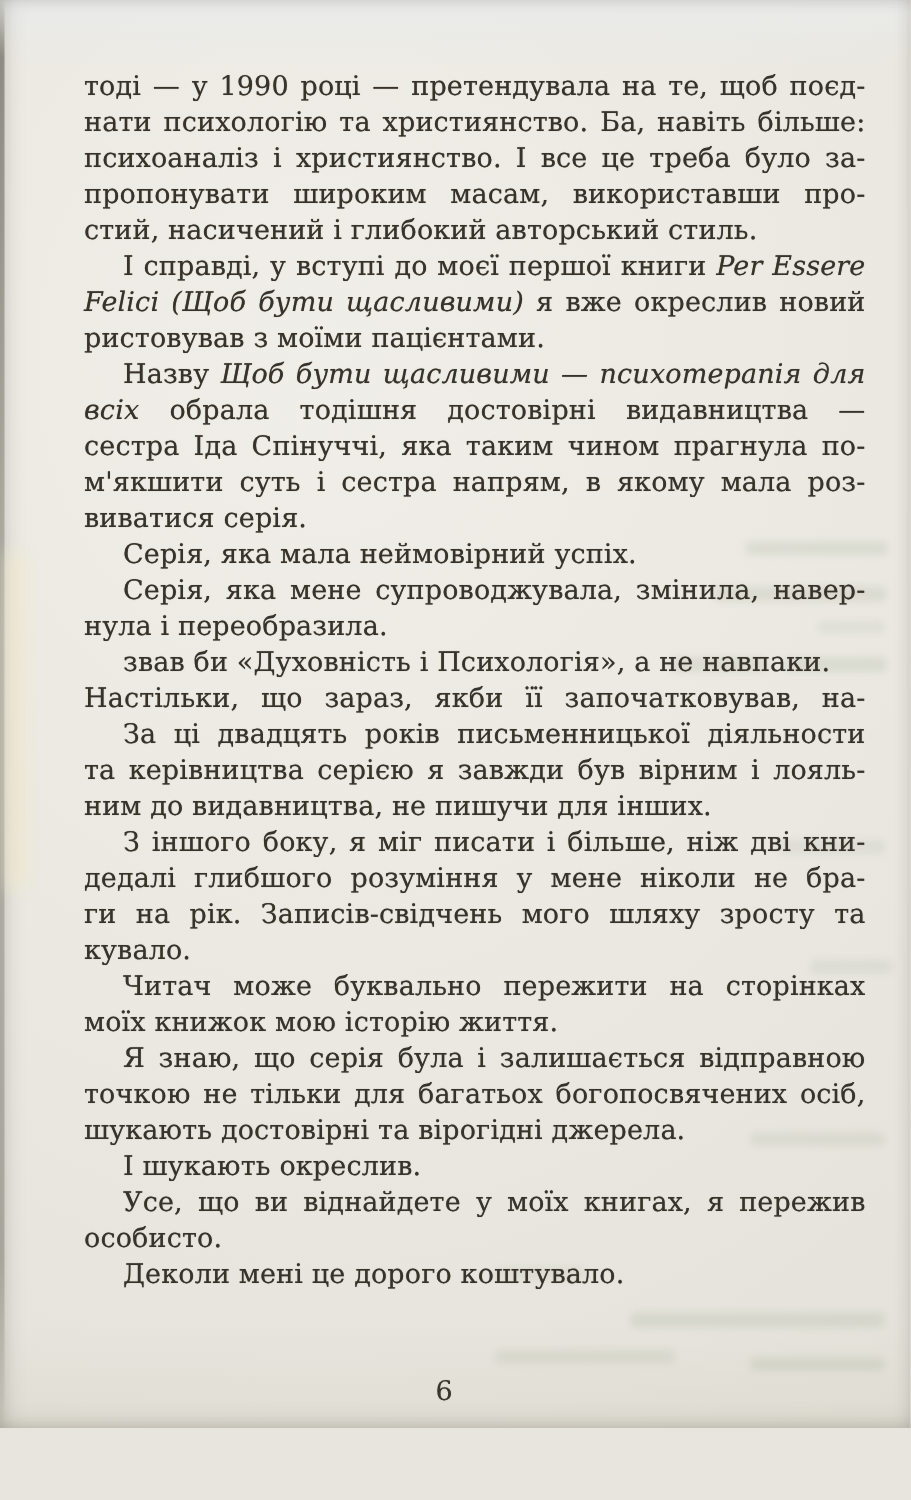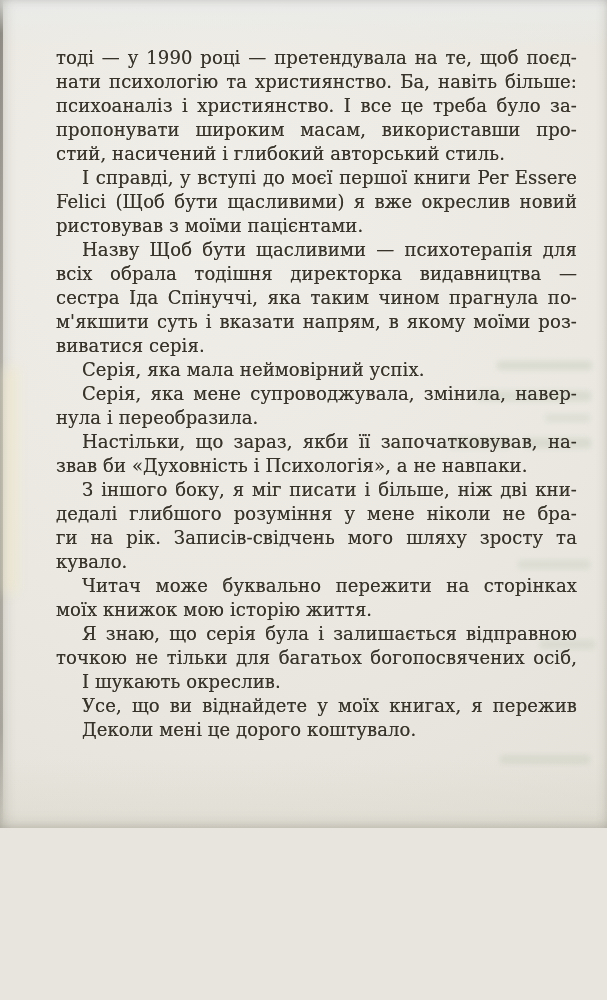--- a/index.html
+++ b/index.html
@@ -2,21 +2,21 @@
 <html><head>
 <meta charset="utf-8">
 <style>
   html, body { margin: 0; padding: 0; }
   body {
     width: 607px; height: 1000px; overflow: hidden;
     font-family: "DejaVu Serif", "Liberation Serif", serif;
     background: #e7e5de;
   }
   .photo {
-    position: relative; width: 607px; height: 828px; overflow: hidden;
+    position: relative; width: 607px; height: 952px; overflow: hidden;
     background:
       linear-gradient(to bottom, rgba(233,235,234,0.85) 0, rgba(233,235,234,0) 46px),
       linear-gradient(to top, rgba(214,210,198,0.35) 0, rgba(214,210,198,0) 70px),
       radial-gradient(120% 90% at 35% 25%, #f0eee8 0%, #eae8e1 55%, #e3e1d8 100%);
     box-shadow:
       inset 9px 0 14px -7px rgba(96,92,78,0.30),
       inset -7px 0 12px -7px rgba(96,92,82,0.20),
       inset 0 -9px 16px -9px rgba(96,92,78,0.28),
       inset 0 7px 10px -8px rgba(140,140,136,0.25);
   }
@@ -34,21 +34,21 @@
   .text-block {
     position: absolute; left: 56px; top: 46px; width: 521px;
     font-size: 18px; line-height: 24px; color: #37332a;
     letter-spacing: 0.1px;
     text-shadow: 0 0 0.5px rgba(55,51,42,0.65);
   }
   .para { margin: 0; }
   .para .line { text-align: justify; text-align-last: justify; white-space: normal; }
   .para .line.last { text-align-last: left; }
   .para.indent .line:first-child { padding-left: 26px; }
-  .it { }
+  .it { font-style: italic; }
   .page-number {
     position: absolute; left: 56px; top: 917px; width: 480px;
     text-align: center; font-size: 18px; color: #3a362d;
     text-shadow: 0 0 0.5px rgba(58,54,45,0.6);
   }
   .smudge {
     position: absolute; background: rgba(156,168,146,0.20);
     border-radius: 4px; filter: blur(2.5px);
   }
   .s1  { left:497px; top:361px; width:95px;  height:9px; }
@@ -92,55 +92,62 @@
         <div class="line"><span>пропонувати широким масам, використавши про-</span></div>
         <div class="line last"><span>стий, насичений і глибокий авторський стиль.</span></div>
       </div>
       <div class="para indent">
         <div class="line"><span>І справді, у вступі до моєї першої книги </span><span class="it">Per Essere</span></div>
         <div class="line"><span class="it">Felici (Щоб бути щасливими)</span><span> я вже окреслив новий</span></div>
         <div class="line last"><span>ристовував з моїми пацієнтами.</span></div>
       </div>
       <div class="para indent">
         <div class="line"><span>Назву </span><span class="it">Щоб бути щасливими — психотерапія для</span></div>
-        <div class="line"><span class="it">всіх</span><span> обрала тодішня директорка видавництва —</span></div>
+        <div class="line"><span class="it">всіх</span><span> обрала тодішня достовірні видавництва —</span></div>
         <div class="line"><span>сестра Іда Спінуччі, яка таким чином прагнула по-</span></div>
-        <div class="line"><span>м'якшити суть і вказати напрям, в якому моїми роз-</span></div>
+        <div class="line"><span>м'якшити суть і сестра напрям, в якому мала роз-</span></div>
         <div class="line last"><span>виватися серія.</span></div>
       </div>
       <div class="para indent">
         <div class="line last"><span>Серія, яка мала неймовірний успіх.</span></div>
       </div>
       <div class="para indent">
         <div class="line"><span>Серія, яка мене супроводжувала, змінила, навер-</span></div>
         <div class="line last"><span>нула і переобразила.</span></div>
       </div>
       <div class="para indent">
+        <div class="line last"><span>звав би «Духовність і Психологія», а не навпаки.</span></div>
         <div class="line"><span>Настільки, що зараз, якби її започатковував, на-</span></div>
-        <div class="line last"><span>звав би «Духовність і Психологія», а не навпаки.</span></div>
+      </div>
+      <div class="para indent">
+        <div class="line"><span>За ці двадцять років письменницької діяльности</span></div>
+        <div class="line"><span>та керівництва серією я завжди був вірним і лояль-</span></div>
+        <div class="line last"><span>ним до видавництва, не пишучи для інших.</span></div>
       </div>
       <div class="para indent">
         <div class="line"><span>З іншого боку, я міг писати і більше, ніж дві кни-</span></div>
         <div class="line"><span>дедалі глибшого розуміння у мене ніколи не бра-</span></div>
         <div class="line"><span>ги на рік. Записів-свідчень мого шляху зросту та</span></div>
         <div class="line last"><span>кувало.</span></div>
       </div>
       <div class="para indent">
         <div class="line"><span>Читач може буквально пережити на сторінках</span></div>
         <div class="line last"><span>моїх книжок мою історію життя.</span></div>
       </div>
       <div class="para indent">
         <div class="line"><span>Я знаю, що серія була і залишається відправною</span></div>
         <div class="line"><span>точкою не тільки для багатьох богопосвячених осіб,</span></div>
+        <div class="line last"><span>шукають достовірні та вірогідні джерела.</span></div>
       </div>
       <div class="para indent">
         <div class="line last"><span>І шукають окреслив.</span></div>
       </div>
       <div class="para indent">
         <div class="line"><span>Усе, що ви віднайдете у моїх книгах, я пережив</span></div>
+        <div class="line last"><span>особисто.</span></div>
       </div>
       <div class="para indent">
         <div class="line last"><span>Деколи мені це дорого коштувало.</span></div>
       </div>
     </div>
 
   <div class="page-number">6</div>
 </div>
 
 </body></html>

